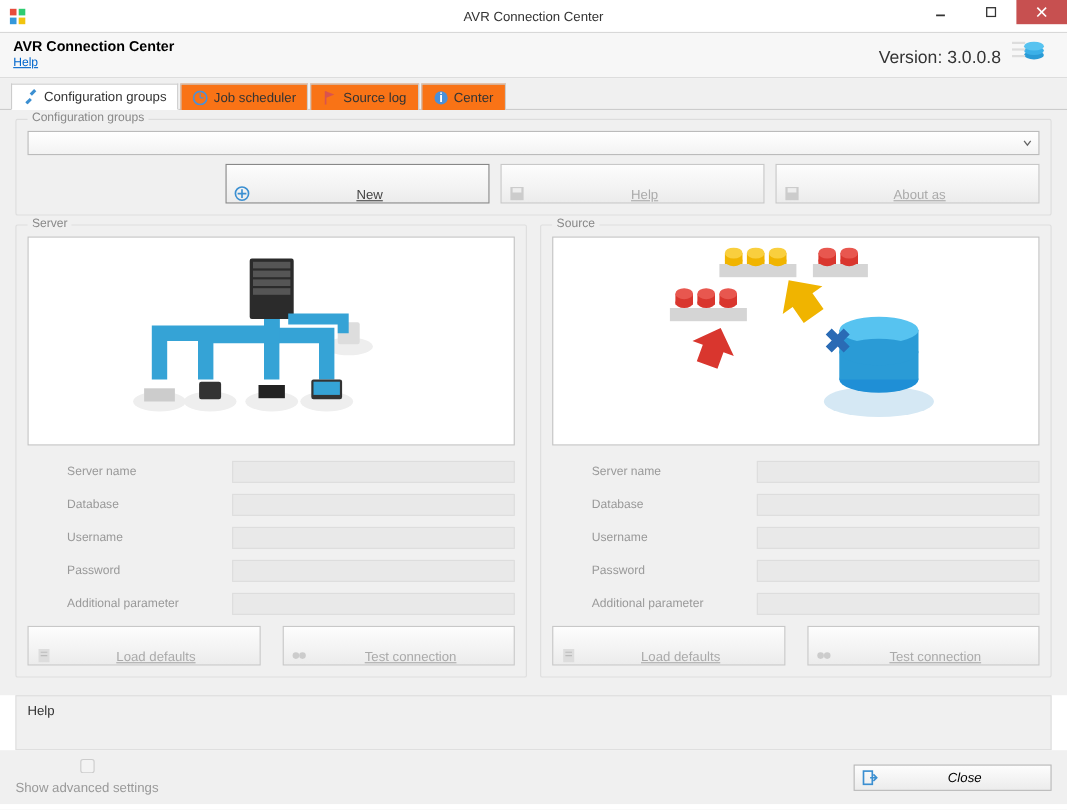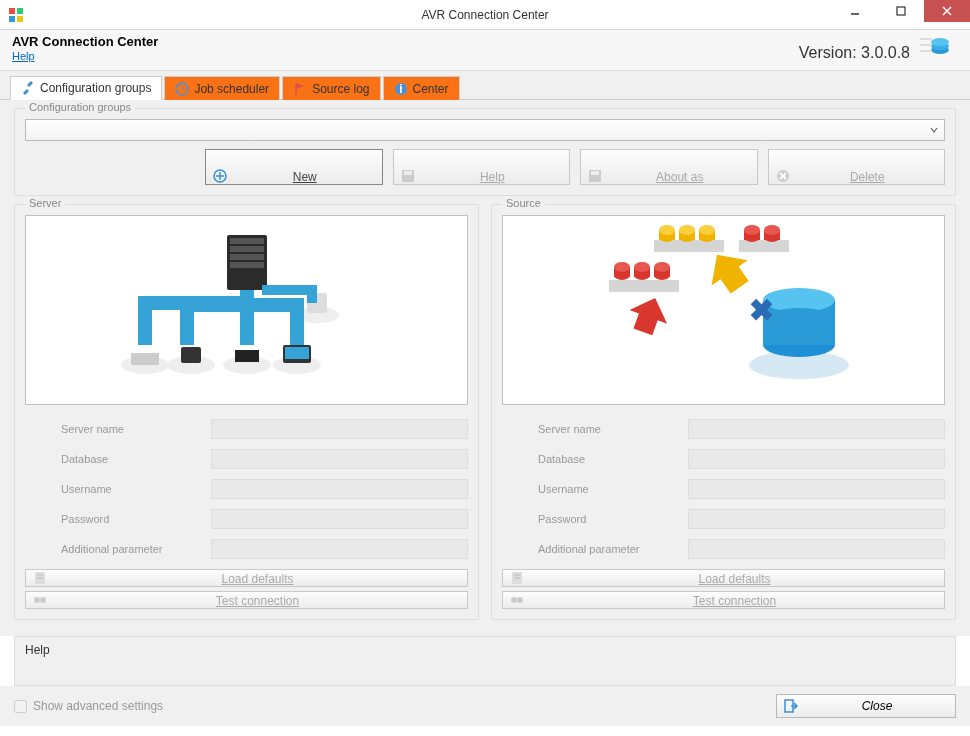--- a/index.html
+++ b/index.html
@@ -38,26 +38,26 @@
 .tbtn .blabel { flex: 1; text-align: center; }
 .tbtn.new { border-color: #888; }
 
 .columns { display: flex; gap: 12px; }
 .col { flex: 1; }
 .img-box { border: 1px solid #c0c0c0; background: #fff; height: 190px; display: flex; align-items: center; justify-content: center; margin-bottom: 14px; overflow: hidden; }
 
 .form-row { display: flex; align-items: center; margin-bottom: 10px; margin-left: 36px; }
 .form-row label { width: 150px; color: #999; font-size: 11px; }
 .form-row .input { flex: 1; height: 20px; background: #e9e9e9; border: 1px solid #ddd; }
-.btn-row { display: flex; gap: 4px; flex-direction: column; }
+.btn-row { display: flex; gap: 20px; }
 .btn-row .tbtn { flex: 1; }
 
 .help-area { border: 1px solid #ddd; padding: 6px 10px; margin: 0 14px; height: 50px; background: #f0f0f0; color: #333; font-size: 11px; }
 .footer { display: flex; align-items: center; padding: 8px 14px; background: #f0f0f0; }
-.footer .chk { display: flex; align-items: center; gap: 6px; color: #999; }
+.footer .chk { display: flex; align-items: center; gap: 6px; color: #999; flex-direction: column; }
 .footer .chk input { width: 13px; height: 13px; }
 .footer .close-btn { margin-left: auto; width: 180px; height: 24px; background: linear-gradient(#fdfdfd,#ececec); border: 1px solid #b8b8b8; display: flex; align-items: center; padding-left: 6px; cursor: pointer; font-style: italic; }
 .footer .close-btn .bicon { width: 16px; height: 16px; }
 .footer .close-btn .blabel { flex: 1; text-align: center; }
 
 
 </style>
 </head>
 <body>
 
@@ -167,28 +167,20 @@
               <rect x="4" y="3" width="8" height="4" fill="#eee"></rect>
             </svg></span>
         <span class="blabel">Help</span>
       </div>
       <div class="tbtn disabled">
         <span class="bicon"><svg viewBox="0 0 16 16">
               <rect x="2" y="2" width="12" height="12" fill="#ccc"></rect>
               <rect x="4" y="3" width="8" height="4" fill="#eee"></rect>
             </svg></span>
         <span class="blabel">About as</span>
-      </div>
-      <div class="tbtn disabled">
-        <span class="bicon"><svg viewBox="0 0 16 16">
-              <circle cx="8" cy="8" r="6" fill="#ccc"></circle>
-              <line x1="5" y1="5" x2="11" y2="11" stroke="#fff" stroke-width="2"></line>
-              <line x1="11" y1="5" x2="5" y2="11" stroke="#fff" stroke-width="2"></line>
-            </svg></span>
-        <span class="blabel">Delete</span>
       </div>
     </div>
   </div>
 
   <div class="columns">
 
     <div class="col">
       <div class="fieldset">
         <span class="legend">Server</span>
         <div class="img-box">

